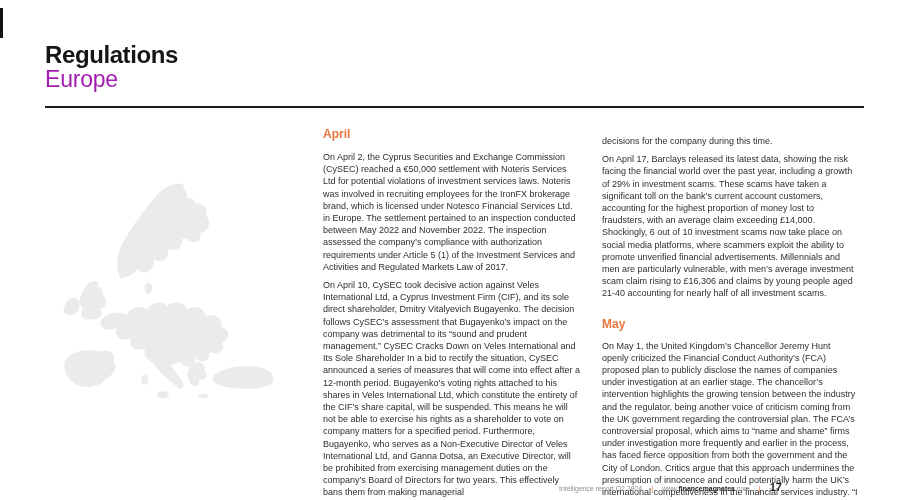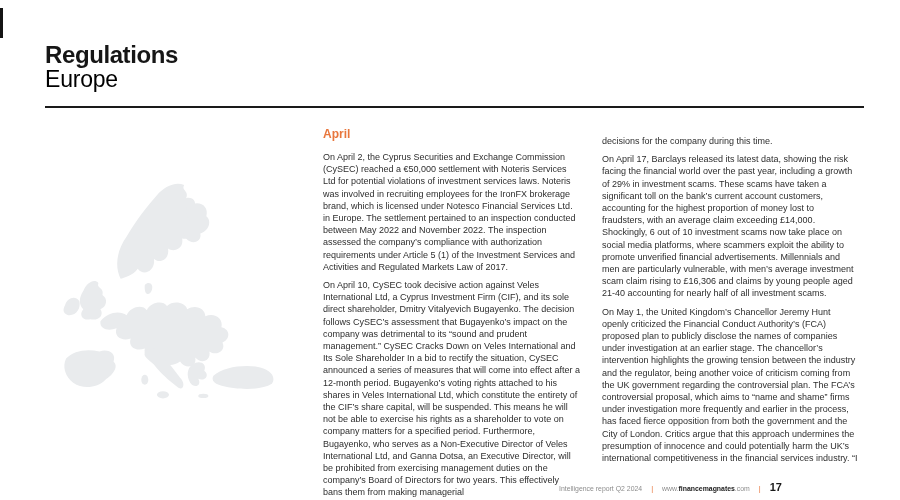--- a/index.html
+++ b/index.html
@@ -34,21 +34,21 @@
     font-size: 24px;
     font-weight: 700;
     letter-spacing: -0.4px;
     color: #161616;
     line-height: 25px;
   }
   .title-light {
     font-size: 23px;
     font-weight: 400;
     letter-spacing: -0.2px;
-    color: #000000;
+    color: #a21caf;
     line-height: 24px;
   }
   .title-rule {
     position: absolute;
     left: 45px;
     top: 106px;
     width: 819px;
     height: 2px;
     background: #1a1a1a;
   }
@@ -139,20 +139,21 @@
 
   <div class="col col-left">
     <div class="section-heading">April</div>
     <p class="body-text">On April 2, the Cyprus Securities and Exchange Commission (CySEC) reached a €50,000 settlement with Noteris Services Ltd for potential violations of investment services laws. Noteris was involved in recruiting employees for the IronFX brokerage brand, which is licensed under Notesco Financial Services Ltd. in Europe. The settlement pertained to an inspection conducted between May 2022 and November 2022. The inspection assessed the company’s compliance with authorization requirements under Article 5 (1) of the Investment Services and Activities and Regulated Markets Law of 2017.</p>
     <p class="body-text">On April 10, CySEC took decisive action against Veles International Ltd, a Cyprus Investment Firm (CIF), and its sole direct shareholder, Dmitry Vitalyevich Bugayenko. The decision follows CySEC’s assessment that Bugayenko’s impact on the company was detrimental to its “sound and prudent management.” CySEC Cracks Down on Veles International and Its Sole Shareholder In a bid to rectify the situation, CySEC announced a series of measures that will come into effect after a 12-month period. Bugayenko’s voting rights attached to his shares in Veles International Ltd, which constitute the entirety of the CIF’s share capital, will be suspended. This means he will not be able to exercise his rights as a shareholder to vote on company matters for a specified period. Furthermore, Bugayenko, who serves as a Non-Executive Director of Veles International Ltd, and Ganna Dotsa, an Executive Director, will be prohibited from exercising management duties on the company’s Board of Directors for two years. This effectively bans them from making managerial</p>
   </div>
 
   <div class="col col-right">
     <p class="body-text">decisions for the company during this time.</p>
     <p class="body-text">On April 17, Barclays released its latest data, showing the risk facing the financial world over the past year, including a growth of 29% in investment scams. These scams have taken a significant toll on the bank’s current account customers, accounting for the highest proportion of money lost to fraudsters, with an average claim exceeding £14,000. Shockingly, 6 out of 10 investment scams now take place on social media platforms, where scammers exploit the ability to promote unverified financial advertisements. Millennials and men are particularly vulnerable, with men’s average investment scam claim rising to £16,306 and claims by young people aged 21-40 accounting for nearly half of all investment scams.</p>
+    <div class="section-heading may">May</div>
     <p class="body-text">On May 1, the United Kingdom’s Chancellor Jeremy Hunt openly criticized the Financial Conduct Authority’s (FCA) proposed plan to publicly disclose the names of companies under investigation at an earlier stage. The chancellor’s intervention highlights the growing tension between the industry and the regulator, being another voice of criticism coming from the UK government regarding the controversial plan. The FCA’s controversial proposal, which aims to “name and shame” firms under investigation more frequently and earlier in the process, has faced fierce opposition from both the government and the City of London.  Critics argue that this approach undermines the presumption of innocence and could potentially harm the UK’s international competitiveness in the financial services industry. “I</p>
   </div>
 
   <div class="footer">
     <span>Intelligence report Q2 2024</span>
     <span class="sep">|</span>
     <span class="site"><span>www.</span><span class="site-name">financemagnates</span><span>.com</span></span>
     <span class="sep">|</span>
     <span class="page-num">17</span>
   </div>

